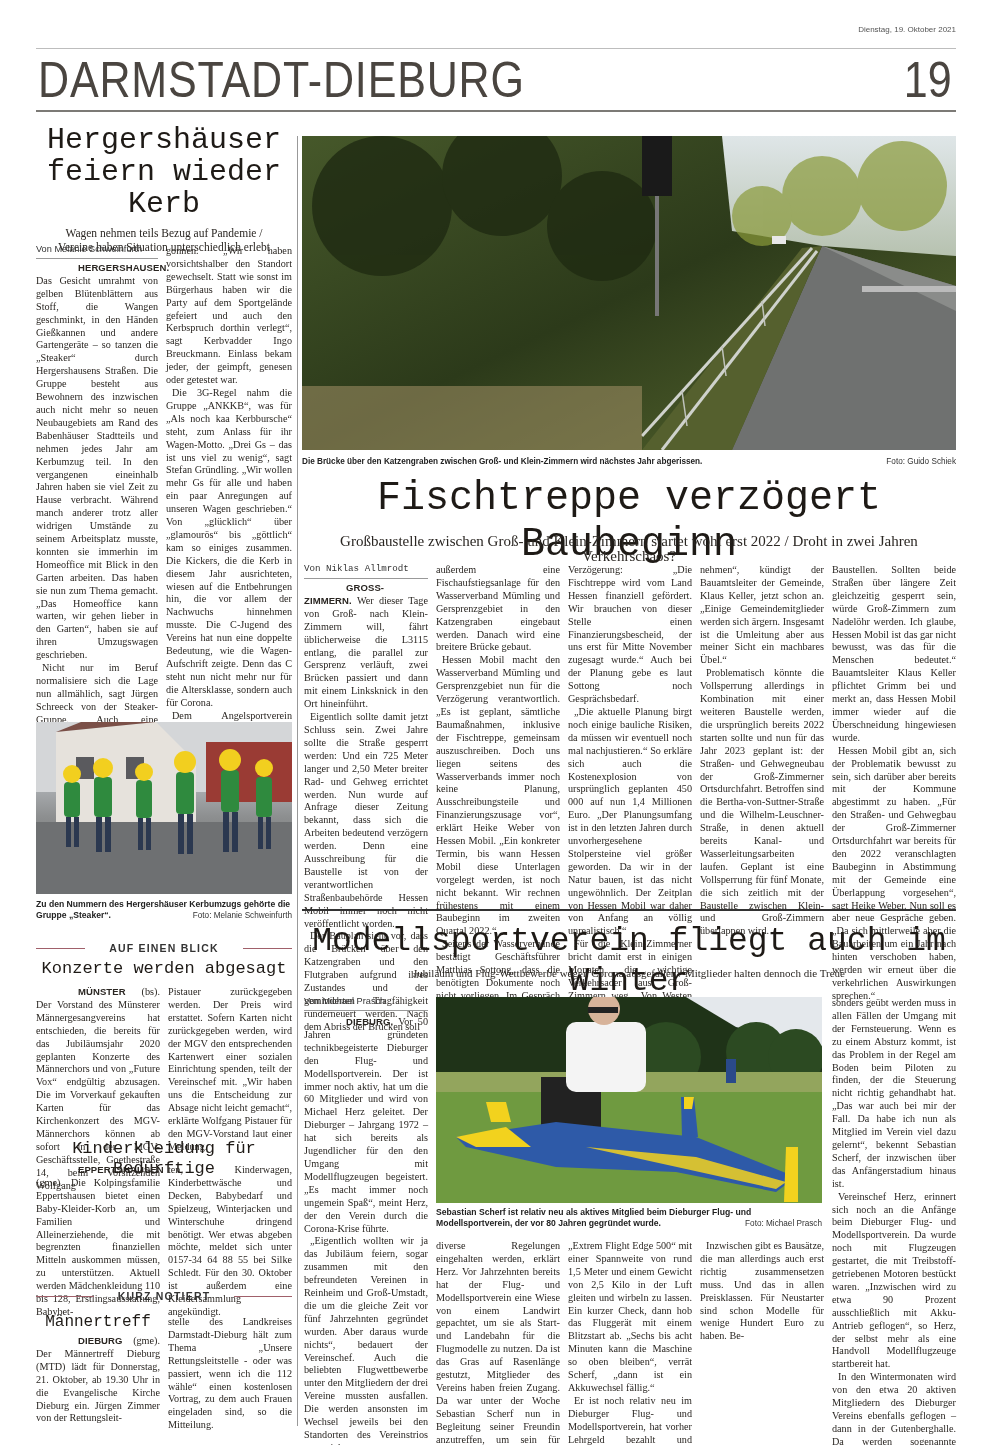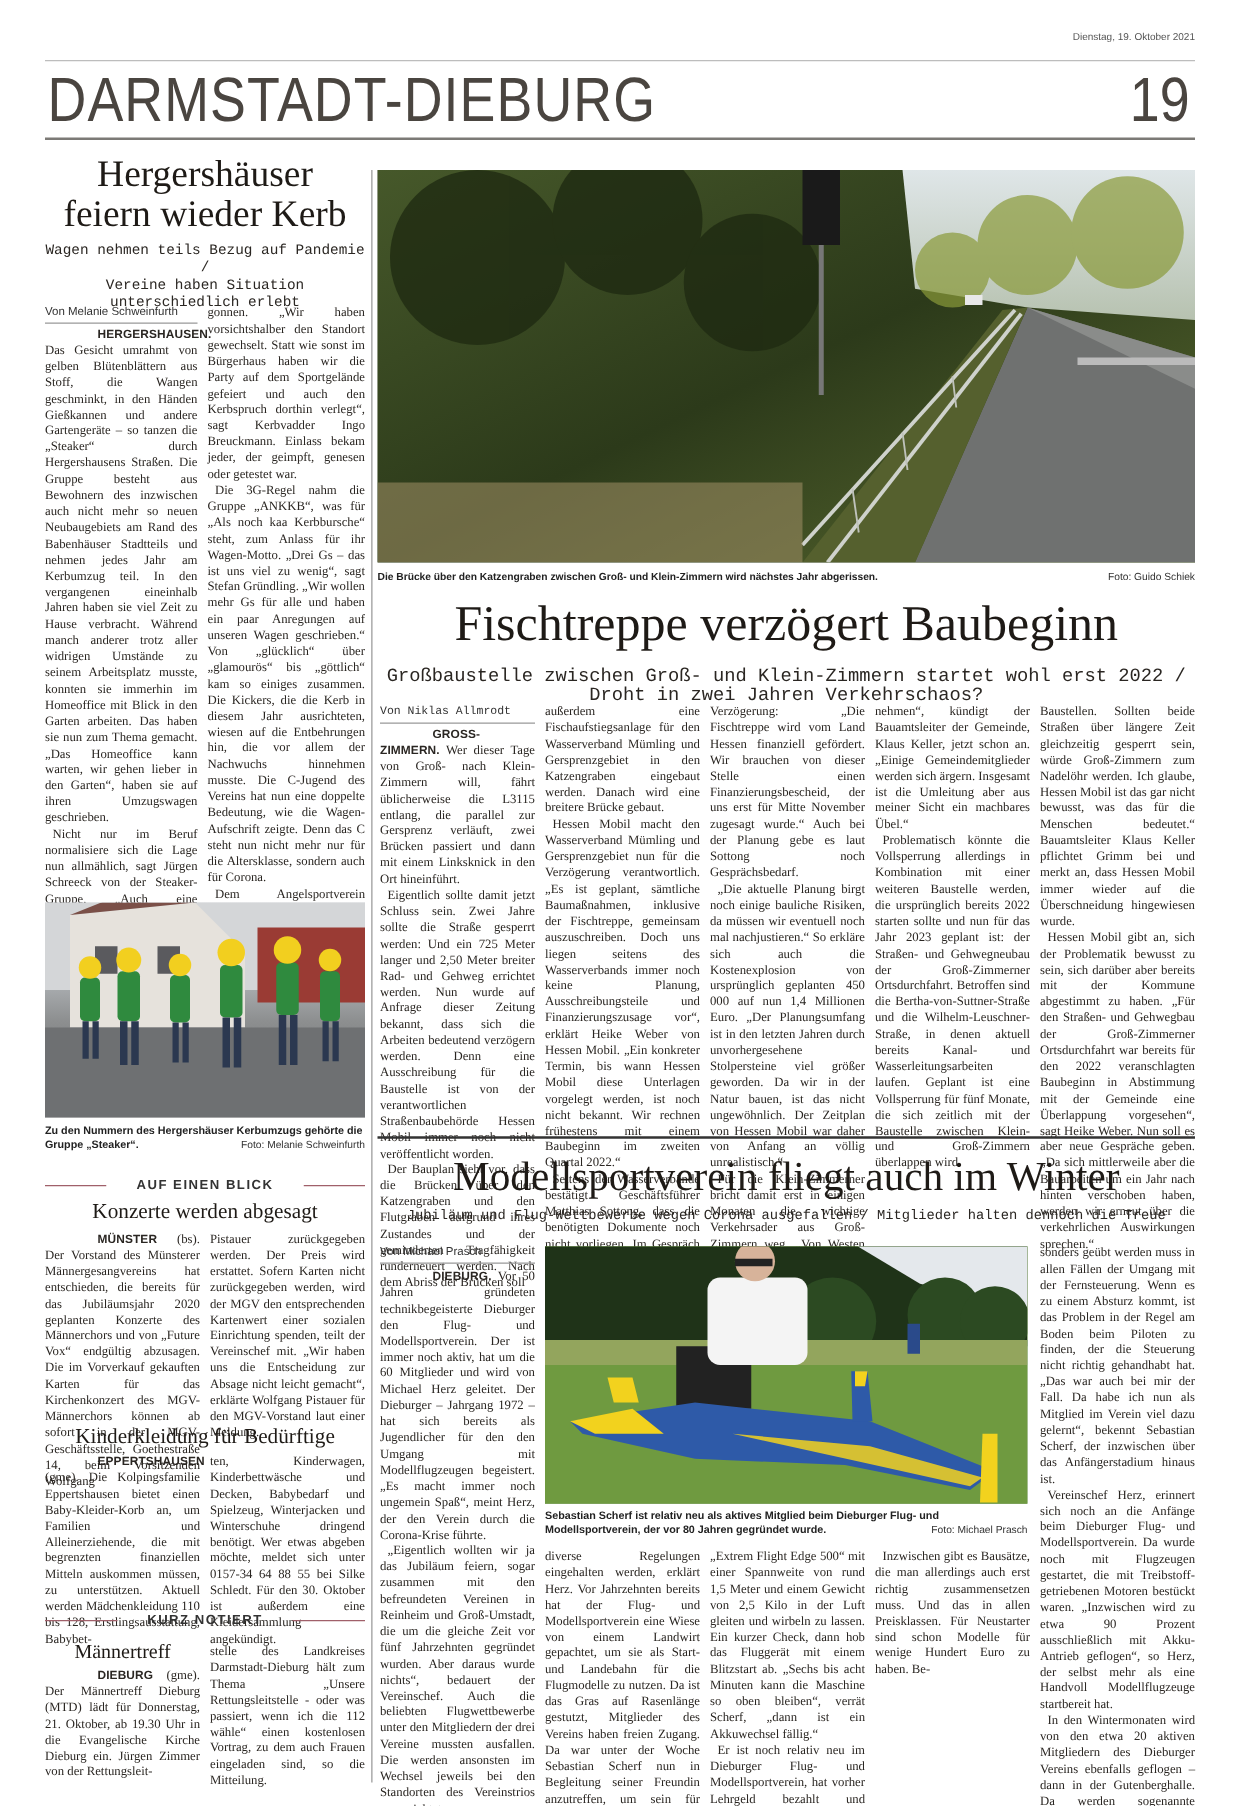--- a/index.html
+++ b/index.html
@@ -12,22 +12,22 @@
   #top-rule { left: 36px; right: 36px; top: 48px; height: 1px; background: #bdbdbd; }
   #section-title { left: 38px; top: 52px; font-size: 50px; line-height: 56px; color: #4a4540; font-family: "Liberation Sans", sans-serif; letter-spacing: 1px; transform: scaleX(0.86); transform-origin: left; }
   #page-number { right: 40px; top: 52px; font-size: 50px; line-height: 56px; color: #4a4540; font-family: "Liberation Sans", sans-serif; transform: scaleX(0.86); transform-origin: right; }
   #header-rule { left: 36px; right: 36px; top: 110px; height: 2px; background: #7c7a76; }
 
   .col { font-size: 10.2px; line-height: 12.9px; text-align: justify; hyphens: manual; color: #2a2622; font-family: "Liberation Serif", serif; }
   .col p { text-indent: 6px; }
   .col p.first { text-indent: 0; }
   .dateline { font-family: "Liberation Sans", sans-serif; font-weight: bold; font-size: 9.5px; letter-spacing: 0.1px; padding-left: 42px; }
   .byline { font-family: "Liberation Sans", sans-serif; font-size: 9.2px; color: #333; border-bottom: 1px solid #999; padding-bottom: 4px; }
-  .headline { font-family: Liberation Serif, serif; color: #1e1a16; text-align: center; }
-  .subhead { font-family: Liberation Mono, monospace; color: #2a2622; text-align: center; }
+  .headline { font-family: Liberation Mono, monospace; color: #1e1a16; text-align: center; }
+  .subhead { font-family: Liberation Serif, serif; color: #2a2622; text-align: center; }
   .caption { font-family: "Liberation Sans", sans-serif; font-weight: bold; font-size: 8.6px; line-height: 11px; color: #222; }
   .credit { font-family: "Liberation Sans", sans-serif; font-size: 8.2px; color: #333; font-weight: normal; }
   .vrule { width: 1px; background: #999; }
   .thick { height: 2px; background: #333; }
 
   .rubric { display: flex; align-items: center; gap: 24px; font-family: "Liberation Sans", sans-serif; font-weight: bold; font-size: 10.5px; letter-spacing: 1.2px; color: #333; }
   .rubric .line { flex: 1; height: 1px; background: #a0606a; }
 
   .photo { overflow: hidden; }
 </style>

